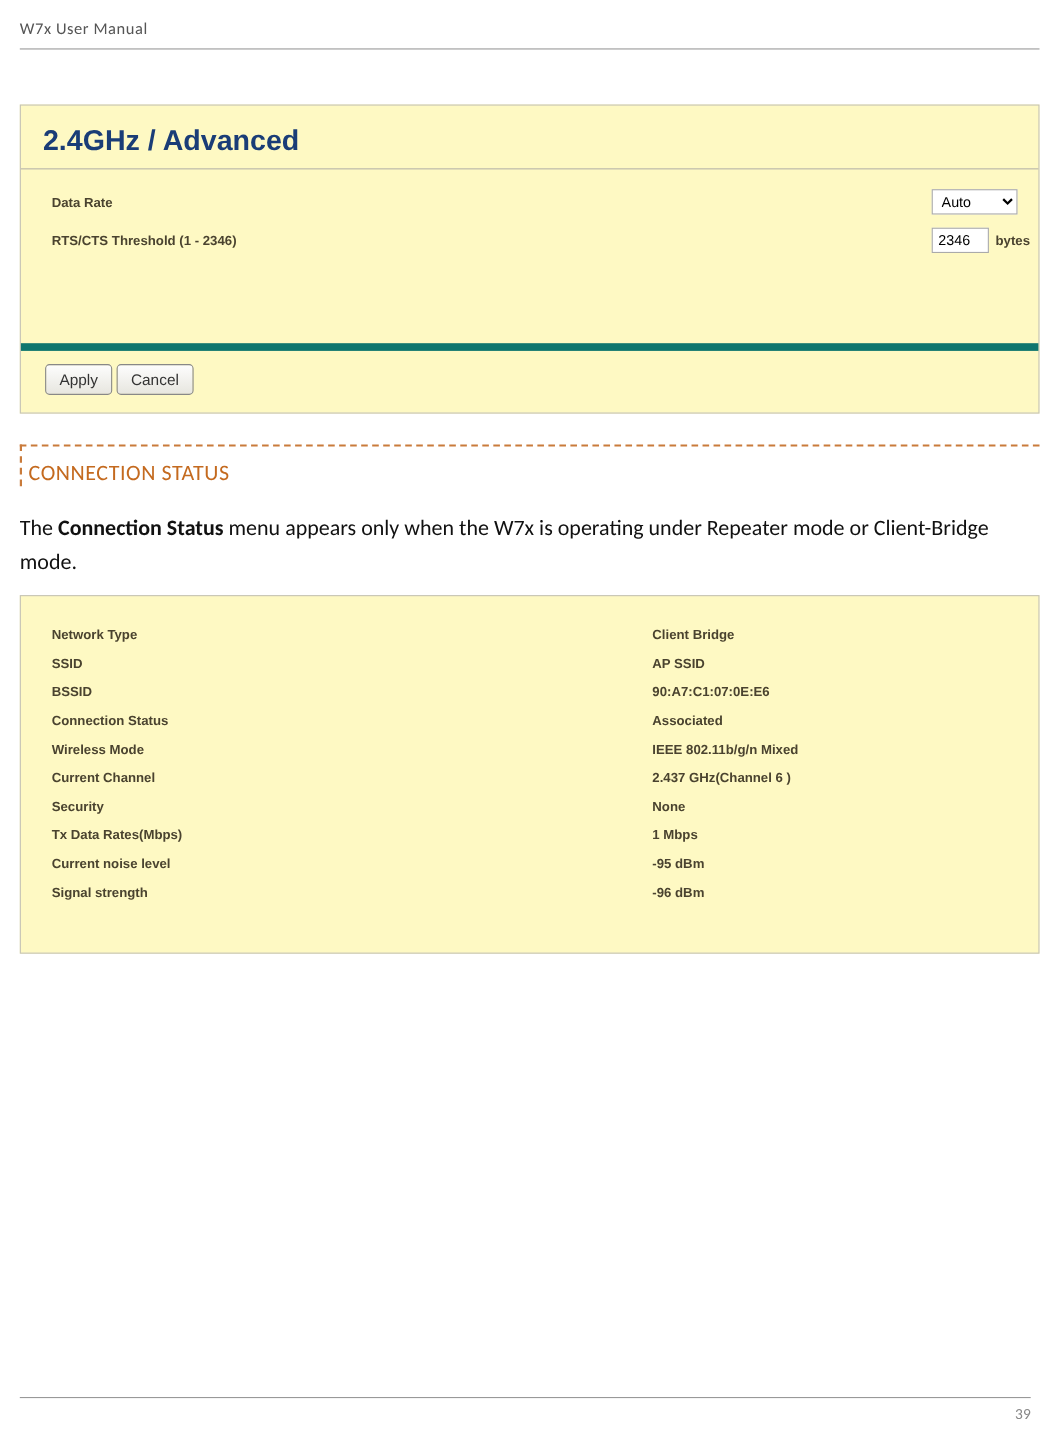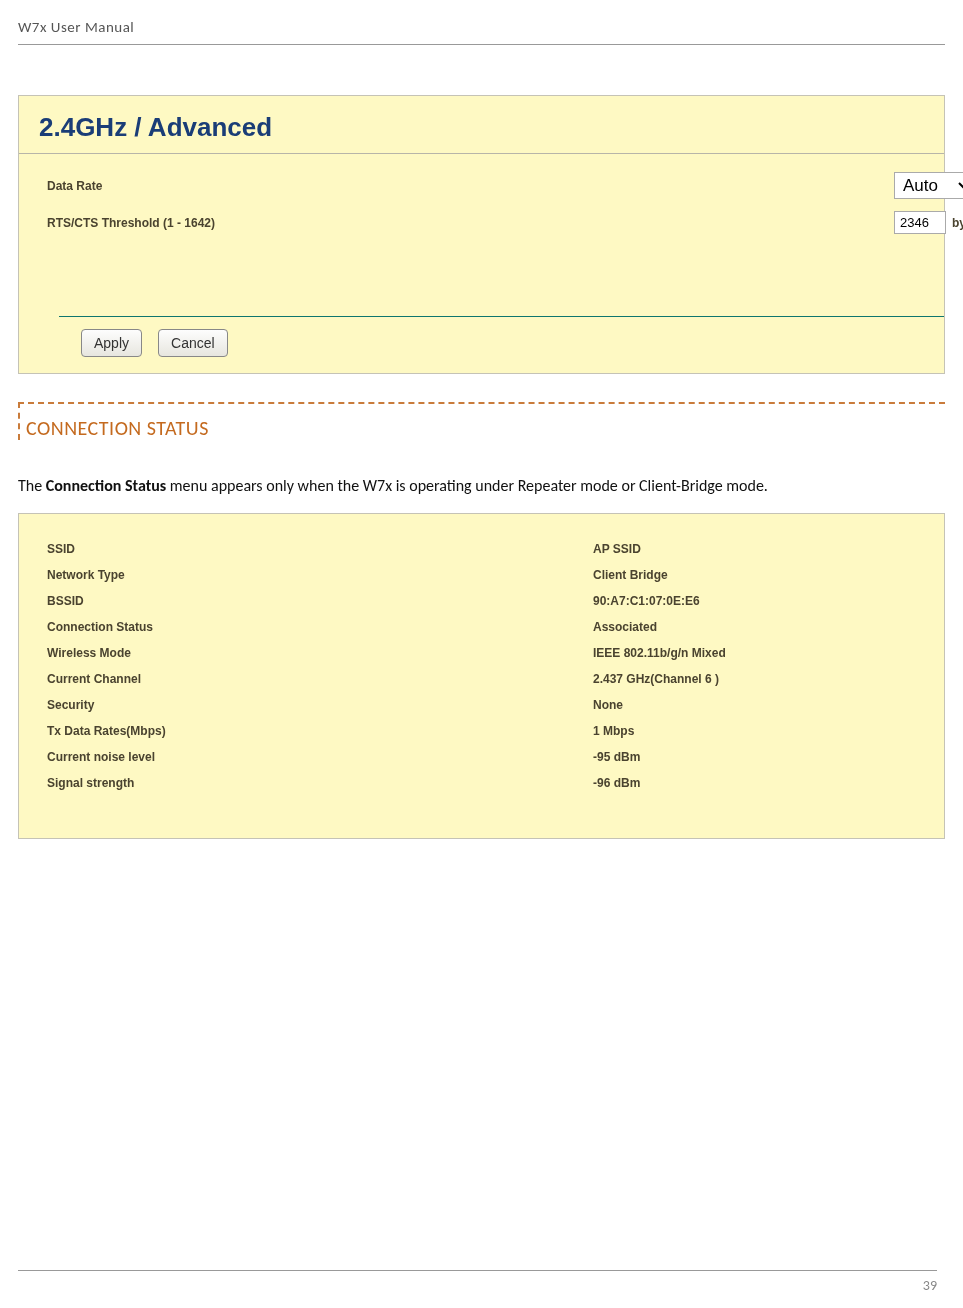--- a/index.html
+++ b/index.html
@@ -36,62 +36,60 @@
       padding: 6px 20px 10px 20px;
       border-bottom: 1px solid #b7b5a9;
     }
     .panel-body {
       padding: 12px 28px 18px 28px;
     }
     .form-row {
       display: flex;
       align-items: center;
       padding: 6px 0;
-      gap: 47px;
     }
     .label-col {
       flex: 0 0 800px;
       font-family: Verdana, Arial, sans-serif;
       font-size: 12px;
       font-weight: bold;
       color: #4a432f;
     }
     .control-col {
       display: flex;
       align-items: center;
       gap: 6px;
     }
     select.native {
       font-family: Arial, sans-serif;
-      font-size: 17px;
+      font-size: 13px;
       padding: 2px 4px;
       background: #fff;
       border: 1px solid #aaa;
       min-width: 78px;
     }
     input.native {
       font-family: Arial, sans-serif;
       font-size: 13px;
       padding: 3px 5px;
       background: #fff;
       border: 1px solid #aaa;
       width: 52px;
     }
     .unit {
       font-family: Verdana, Arial, sans-serif;
       font-size: 12px;
       font-weight: bold;
       color: #4a432f;
     }
     .panel-footer {
-      border-top: 1px solid #0f766e;
+      border-top: 7px solid #0f766e;
       padding: 12px 22px 16px 22px;
       display: flex;
-      gap: 16px;
-      margin-left: 40px;
+      gap: 4px;
     }
     .btn {
       font-family: Arial, sans-serif;
       font-size: 14px;
       padding: 5px 12px;
       background: linear-gradient(#fdfdfd, #e7e6df);
       border: 1px solid #888;
       border-radius: 4px;
       cursor: pointer;
       color: #333;
@@ -100,22 +98,22 @@
       margin-top: 28px;
       border-top: 2px dashed #c97b3b;
       border-left: 2px dashed #c97b3b;
       padding: 12px 0 0 6px;
       font-size: 20px;
       color: #c46a1f;
       letter-spacing: 0.5px;
       font-weight: normal;
     }
     .body-text {
-      margin-top: 34px;
-      font-size: 16px;
+      margin-top: 23px;
+      font-size: 20px;
       color: #111;
       line-height: 1.55;
       margin-bottom: 14px;
     }
     .status-row {
       display: flex;
       padding: 6px 0;
     }
     .status-label {
       flex: 0 0 546px;
@@ -164,21 +162,21 @@
       <div class="label-col">Data Rate</div>
       <div class="control-col">
         <select class="native">
           <option>Auto</option>
         </select>
       </div>
     </div>
 
 
     <div class="form-row">
-      <div class="label-col">RTS/CTS Threshold (1 - 1642)</div>
+      <div class="label-col">RTS/CTS Threshold (1 - 2346)</div>
       <div class="control-col">
         <input class="native" type="text" value="2346" style="">
         <span class="unit">bytes</span>
       </div>
     </div>
 
     <div class="panel-spacer"></div>
   </div>
   <div class="panel-footer">
     <button class="btn">Apply</button>
@@ -189,26 +187,26 @@
 <div class="section-heading">CONNECTION STATUS</div>
 
 <p class="body-text">
   <span>The </span><b>Connection Status</b><span> menu appears only when the W7x is operating under Repeater mode or Client-Bridge mode.</span>
 </p>
 
 <div class="panel">
   <div class="panel-body">
 
     <div class="status-row">
+      <div class="status-label">Network Type</div>
+      <div class="status-value">Client Bridge</div>
+    </div>
+    <div class="status-row">
       <div class="status-label">SSID</div>
       <div class="status-value">AP SSID</div>
-    </div>
-    <div class="status-row">
-      <div class="status-label">Network Type</div>
-      <div class="status-value">Client Bridge</div>
     </div>
     <div class="status-row">
       <div class="status-label">BSSID</div>
       <div class="status-value">90:A7:C1:07:0E:E6</div>
     </div>
     <div class="status-row">
       <div class="status-label">Connection Status</div>
       <div class="status-value">Associated</div>
     </div>
     <div class="status-row">

